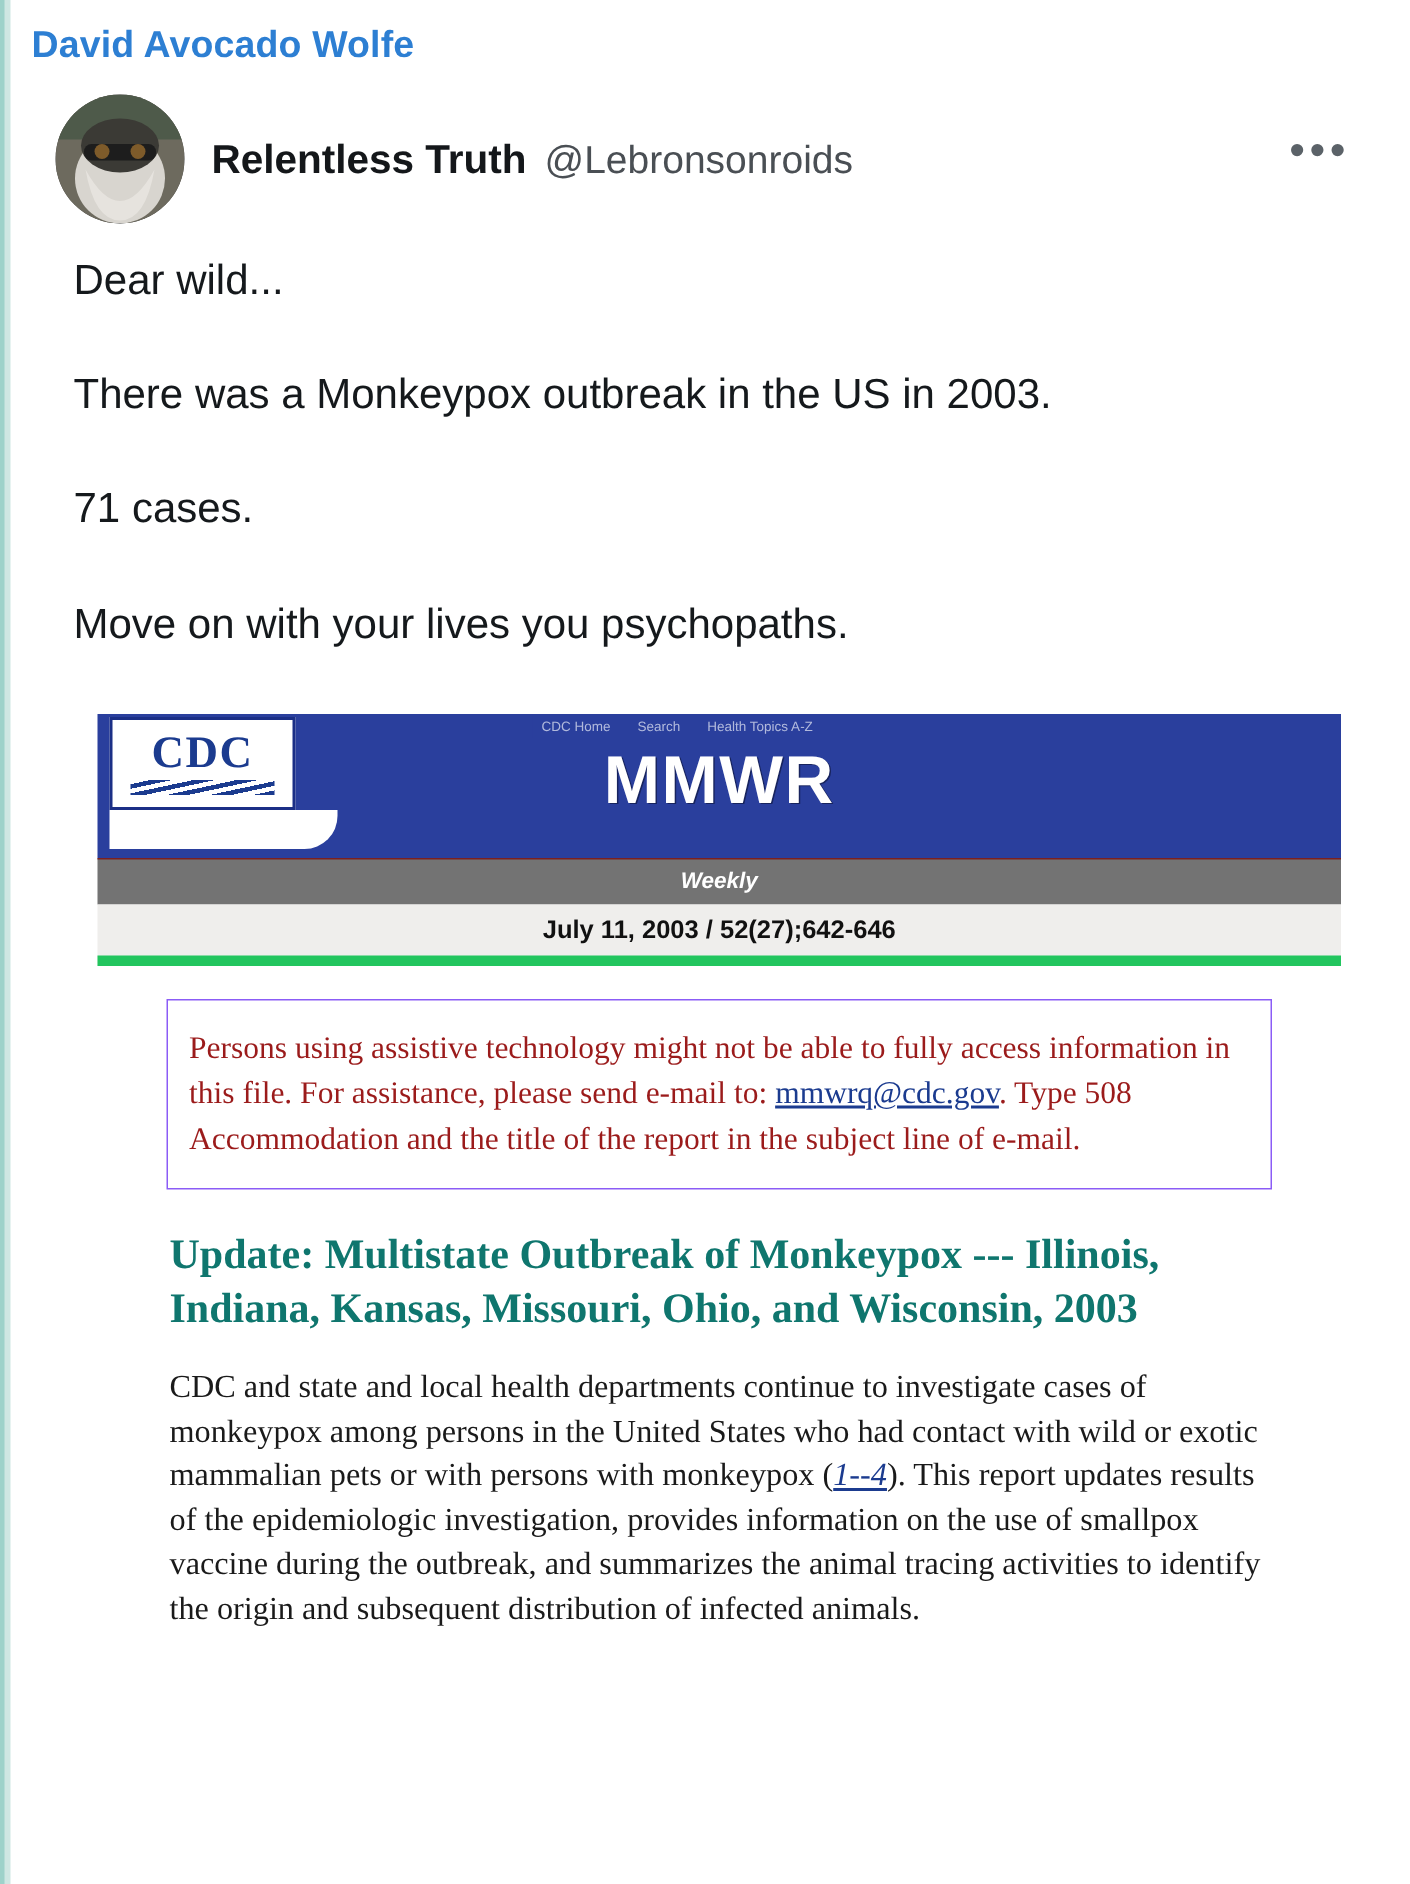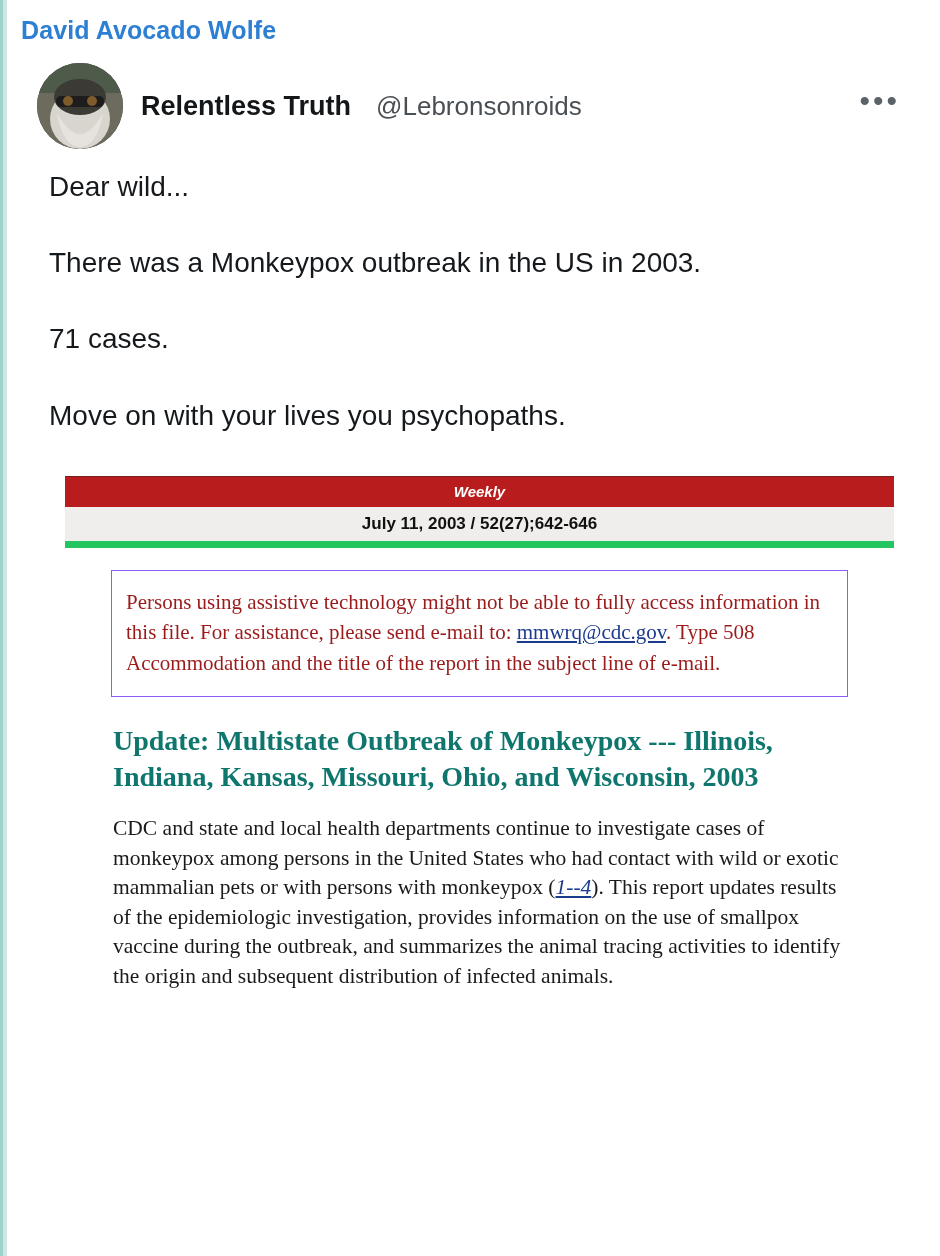--- a/index.html
+++ b/index.html
@@ -70,21 +70,21 @@
     border-radius: 50%;
     flex: 0 0 auto;
     overflow: hidden;
     background: #3a3a38;
     position: relative;
   }
   .avatar svg { display: block; }
   .name-row {
     display: flex;
     align-items: baseline;
-    gap: 25px;
+    gap: 12px;
     flex: 1 1 auto;
     min-width: 0;
   }
   .display-name {
     font-size: 27px;
     font-weight: 700;
     color: #14171a;
     white-space: nowrap;
   }
   .handle {
@@ -188,21 +188,21 @@
     text-align: center;
     font-family: "Liberation Sans", sans-serif;
     font-size: 45px;
     font-weight: 700;
     color: #ffffff;
     letter-spacing: 1px;
     text-shadow: 1px 1px 0 #18245e;
   }
   .mmwr-weekly {
     height: 30px;
-    background: #b91c1c;
+    background: #737373;
     color: #ffffff;
     font-size: 15px;
     font-weight: 700;
     font-style: italic;
     display: flex;
     align-items: center;
     justify-content: center;
     border-top: 1px solid #7b2020;
   }
   .mmwr-date {
@@ -295,20 +295,33 @@
 
       <div class="tweet-body">
         <p>Dear wild...</p>
         <p>There was a Monkeypox outbreak in the US in 2003.</p>
         <p>71 cases.</p>
         <p>Move on with your lives you psychopaths.</p>
       </div>
 
       <div class="embed">
 
+        <div class="mmwr-banner">
+          <div class="mmwr-toplinks">
+            <span>CDC Home</span>
+            <span>Search</span>
+            <span>Health Topics A-Z</span>
+          </div>
+          <div class="cdc-logo-shadow"></div>
+          <div class="cdc-logo">
+            <div class="cdc-text">CDC</div>
+            <div class="cdc-swoosh"></div>
+          </div>
+          <div class="mmwr-title">MMWR</div>
+        </div>
 
         <div class="mmwr-weekly">Weekly</div>
 
         <div class="mmwr-date">July 11, 2003 / 52(27);642-646</div>
 
         <div class="doc-body">
 
           <div class="notice-box">
             <span>Persons using assistive technology might not be able to fully access information in this file. For assistance, please send e-mail to: </span><a href="#">mmwrq@cdc.gov</a><span>. Type 508 Accommodation and the title of the report in the subject line of e-mail.</span>
           </div>

